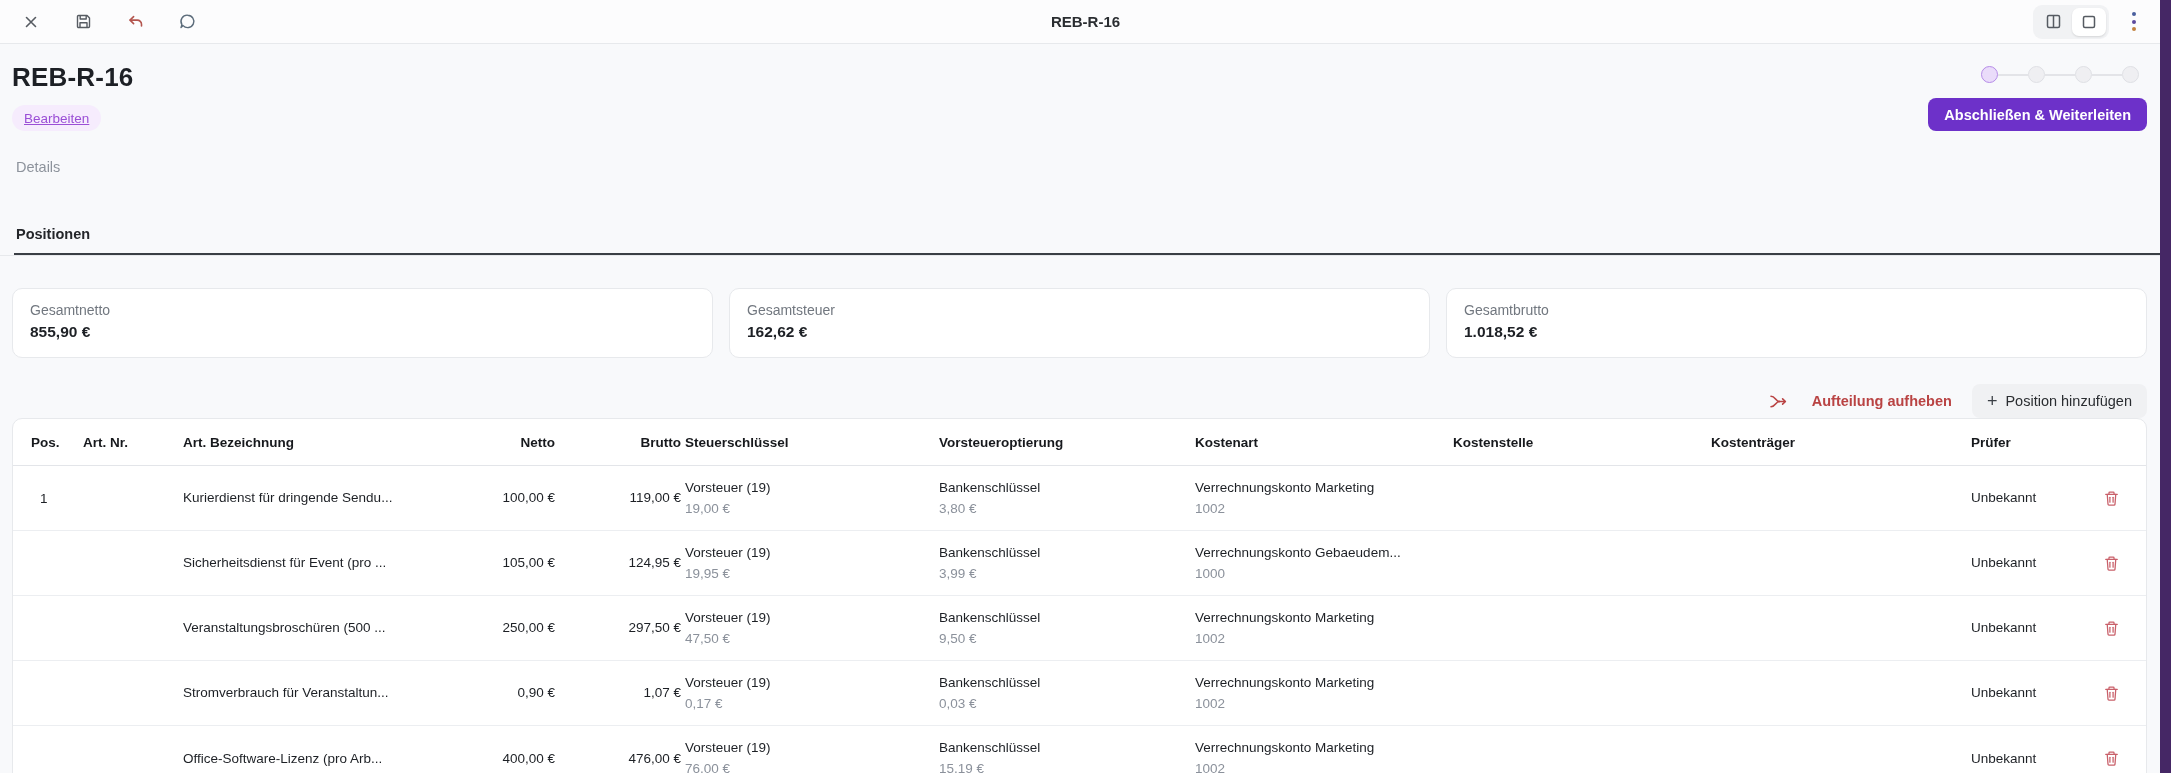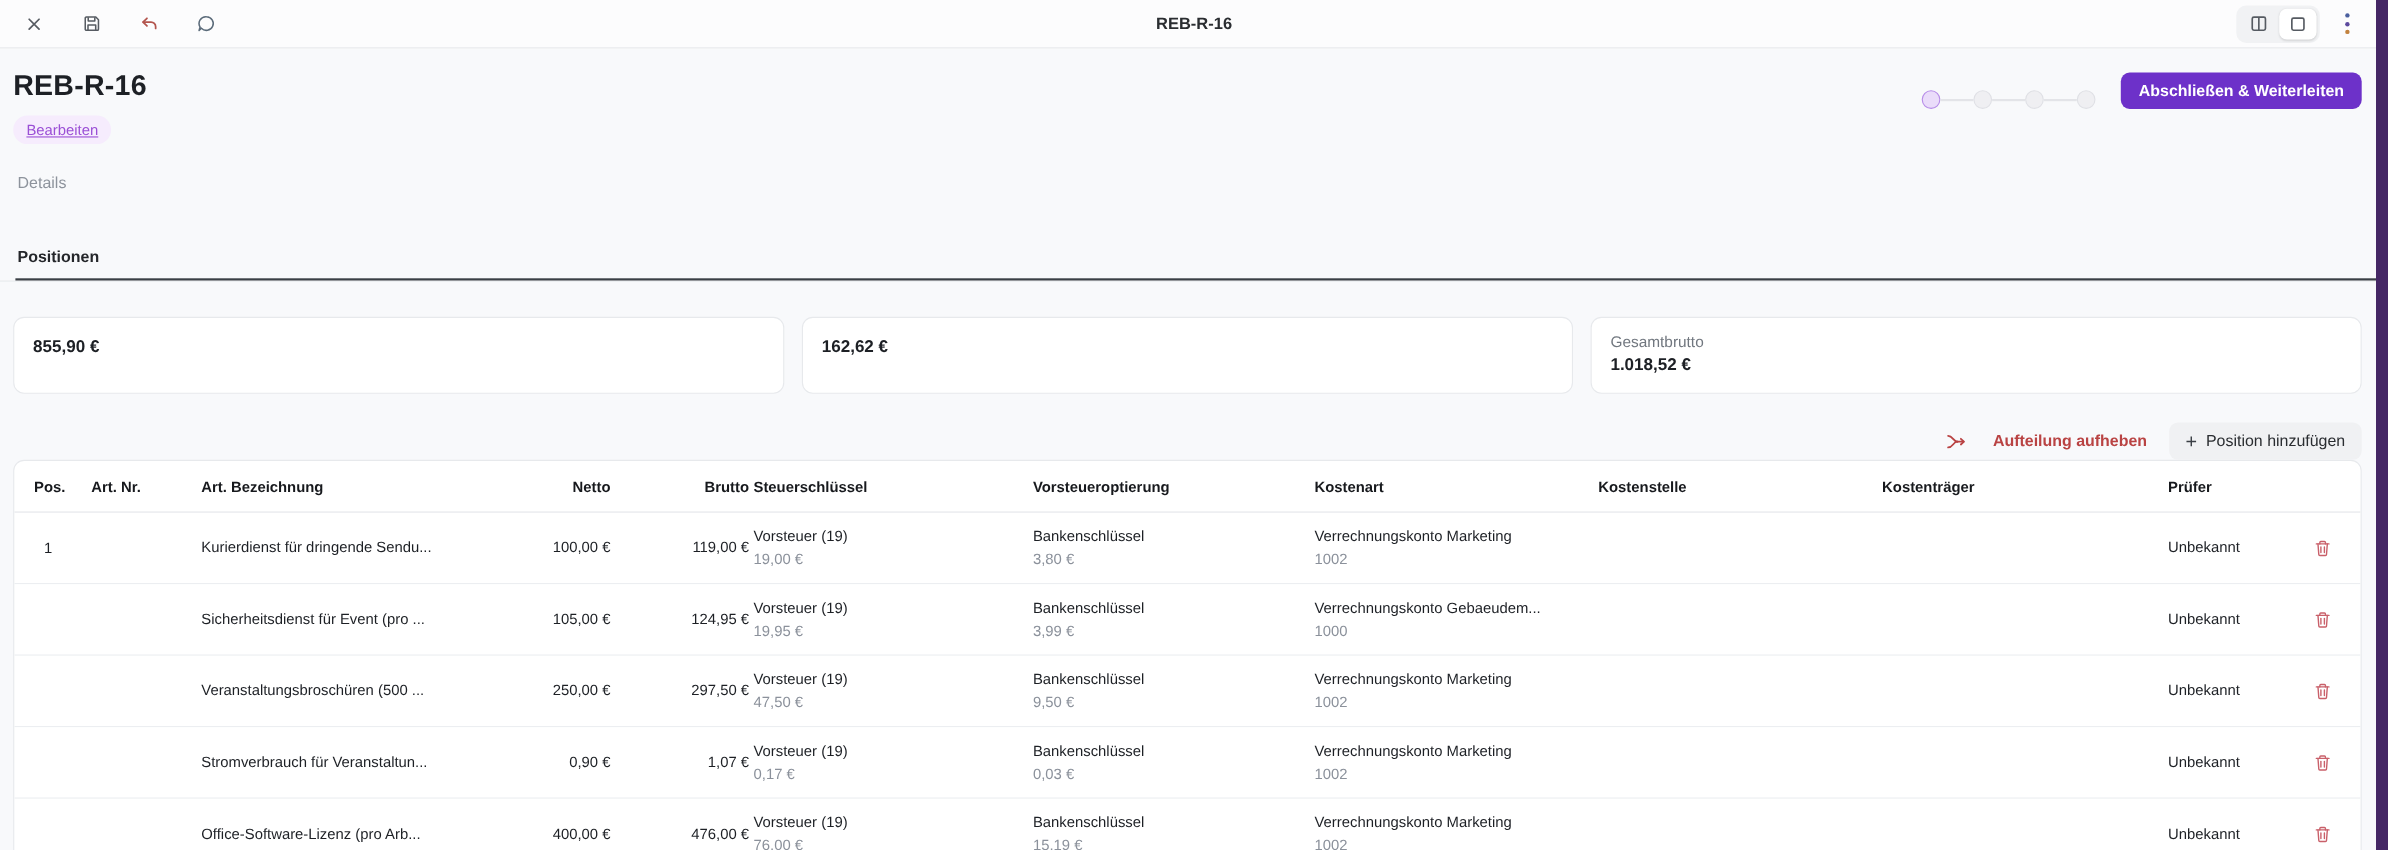--- a/index.html
+++ b/index.html
@@ -37,21 +37,21 @@
   .kebab i:nth-child(3){background:#c2823f;}
 
   
   .right-strip{position:absolute;top:0;right:0;bottom:0;width:11px;background:var(--strip);z-index:50;}
 
   
   .page{padding:0 24px 0 12px;}
   .header-row{display:flex;align-items:flex-start;justify-content:space-between;padding-top:18px;}
   .header-left h1{font-size:26px;font-weight:700;letter-spacing:.2px;}
   .badge{display:inline-flex;align-items:center;margin-top:12px;height:26px;padding:0 12px;border-radius:13px;background:var(--badge-bg);color:var(--badge-text);font-size:13.5px;font-weight:500;text-decoration:underline;}
-  .header-right{display:flex;align-items:flex-end;gap:15px;padding-top:4px;}
+  .header-right{display:flex;flex-direction:column;align-items:flex-end;gap:15px;padding-top:4px;}
   .stepper{display:flex;align-items:center;margin-right:8px;}
   .step-dot{width:17px;height:17px;border-radius:50%;background:#efeff2;border:1.5px solid #dfe0e5;}
   .step-dot.active{background:#eadcfa;border-color:#b68ce8;}
   .step-line{width:30px;height:2px;background:#e3e4e8;}
   .btn-primary{background:var(--purple);color:#fff;border:none;border-radius:8px;height:33px;padding:0 16px;font-size:14.5px;font-weight:700;font-family:inherit;cursor:pointer;}
 
   
   .tabs{display:flex;gap:30px;margin-top:20px;padding-left:2px;border-bottom:1px solid var(--border);margin-left:-12px;margin-right:-24px;padding-left:14px;flex-direction:column;}
   .tab{padding:8px 2px 11px;font-size:14.5px;color:#8d939c;cursor:pointer;border-bottom:2.5px solid transparent;}
   .tab.active{color:#24262a;font-weight:600;border-bottom-color:#3a3f45;}
@@ -161,23 +161,25 @@
     </div>
   </div>
 
   <div class="tabs">
     <span class="tab">Details</span>
     <span class="tab active">Positionen</span>
   </div>
 
   <div class="cards">
     <div class="card">
+      <div class="label">Gesamtnetto</div>
       <div class="value">855,90 €</div>
     </div>
     <div class="card">
+      <div class="label">Gesamtsteuer</div>
       <div class="value">162,62 €</div>
     </div>
     <div class="card">
       <div class="label">Gesamtbrutto</div>
       <div class="value">1.018,52 €</div>
     </div>
   </div>
 
   <div class="actions-row">
     <span class="link-danger">

